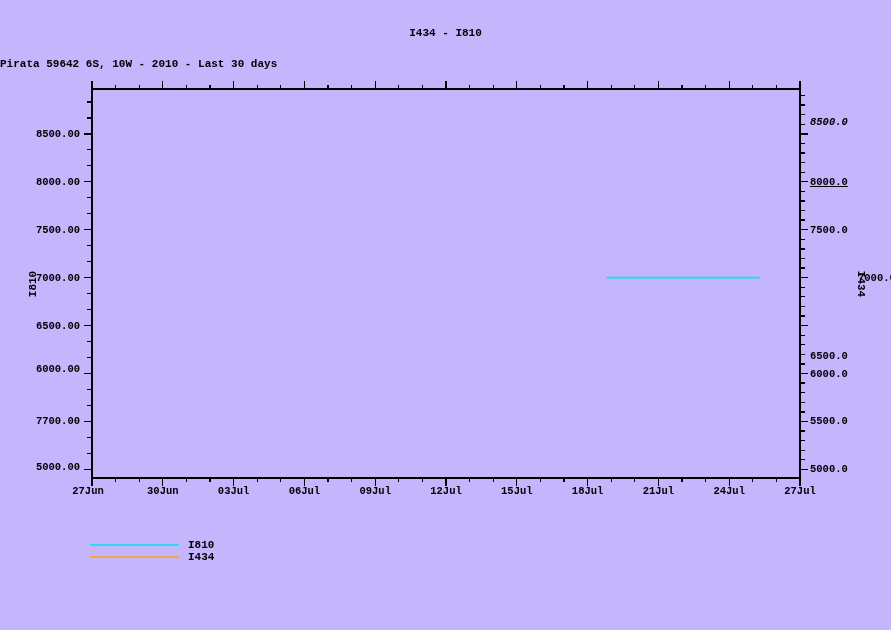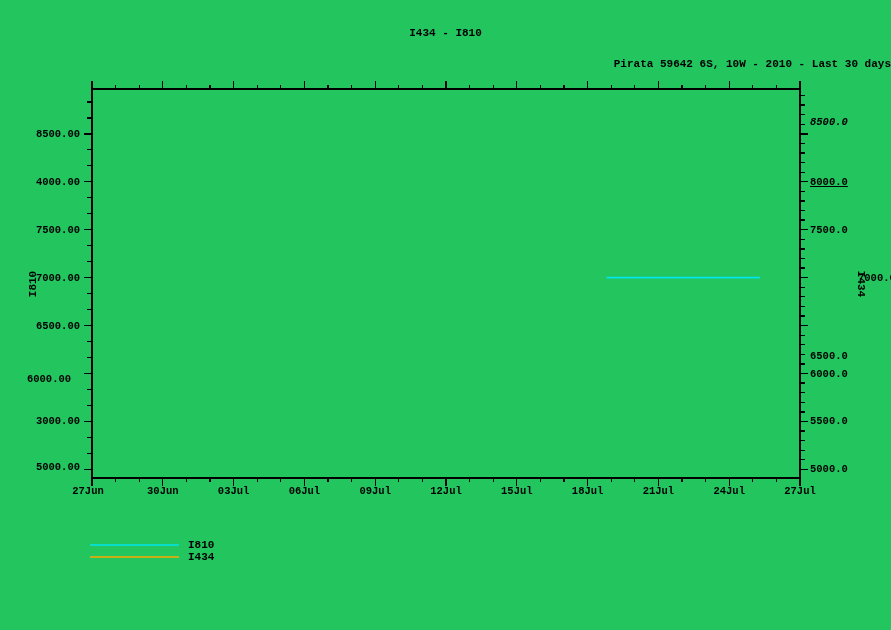--- a/index.html
+++ b/index.html
@@ -1,28 +1,28 @@
 <!DOCTYPE html>
 <html><head>
 <meta charset="utf-8">
 <style>
   html,body{margin:0;padding:0;background:#ffffff;}
   body{
     width:891px;height:630px;overflow:hidden;
     font-family:"Liberation Mono","DejaVu Sans Mono",monospace;
     font-weight:700;color:#000;
   }
-  #screen{position:relative;width:891px;height:630px;background:#22c55e;}
+  #screen{position:relative;width:891px;height:630px;background:#c4b5fd;}
   .chart-title{
     position:absolute;left:0;top:26px;width:891px;
     text-align:center;font-size:11px;line-height:14px;white-space:pre;
   }
   .chart-subtitle{
     position:absolute;left:0;top:57px;width:891px;
-    text-align:right;font-size:11px;line-height:14px;white-space:pre;
+    text-align:left;font-size:11px;line-height:14px;white-space:pre;
   }
   .tick-label{
     position:absolute;font-size:10.5px;line-height:14px;height:14px;
     white-space:nowrap;
   }
   .yl{width:62px;left:18px;text-align:right;}
   .yr{left:810px;text-align:left;}
   .xl{width:60px;text-align:center;top:484px;}
   .axis-title{
     position:absolute;font-size:11px;line-height:14px;white-space:nowrap;
@@ -185,29 +185,29 @@
     <div class="tick-label xl" style="left: 274.4px;">06Jul</div>
     <div class="tick-label xl" style="left: 345.2px;">09Jul</div>
     <div class="tick-label xl" style="left: 416px;">12Jul</div>
     <div class="tick-label xl" style="left: 486.8px;">15Jul</div>
     <div class="tick-label xl" style="left: 557.6px;">18Jul</div>
     <div class="tick-label xl" style="left: 628.4px;">21Jul</div>
     <div class="tick-label xl" style="left: 699.2px;">24Jul</div>
     <div class="tick-label xl" style="left: 770px;">27Jul</div>
     <div class="tick-label yl" style="top: 460px;">5000.00</div>
     <div class="tick-label yr" style="top: 462.373px;">5000.0</div>
-    <div class="tick-label yl" style="top: 414.443px;">3000.00</div>
+    <div class="tick-label yl" style="top: 414.443px;">7700.00</div>
     <div class="tick-label yr" style="top: 414.443px;">5500.0</div>
-    <div class="tick-label yl" style="top: 372px; text-align: center;">6000.00</div>
+    <div class="tick-label yl" style="top: 362px;">6000.00</div>
     <div class="tick-label yr" style="top: 366.513px;">6000.0</div>
     <div class="tick-label yl" style="top: 318.583px;">6500.00</div>
     <div class="tick-label yr" style="top: 313px; margin-top: 36px;">6500.0</div>
     <div class="tick-label yl" style="top: 270.653px;">7000.00</div>
     <div class="tick-label yr" style="top: 270.653px; margin-left: 48px;">7000.0</div>
     <div class="tick-label yl" style="top: 222.723px;">7500.00</div>
     <div class="tick-label yr" style="top: 222.723px;">7500.0</div>
-    <div class="tick-label yl" style="top: 174.793px;">4000.00</div>
+    <div class="tick-label yl" style="top: 174.793px;">8000.00</div>
     <div class="tick-label yr" style="top: 174.793px; text-decoration: underline;">8000.0</div>
     <div class="tick-label yl" style="top: 126.862px;">8500.00</div>
     <div class="tick-label yr" style="top: 115px; font-style: italic;">8500.0</div>
     <div class="tick-label " style="left: 188px; top: 538px; font-size: 11px;">I810</div>
     <div class="tick-label " style="left: 188px; top: 550px; font-size: 11px;">I434</div>
   </div>
 
 </body></html>

